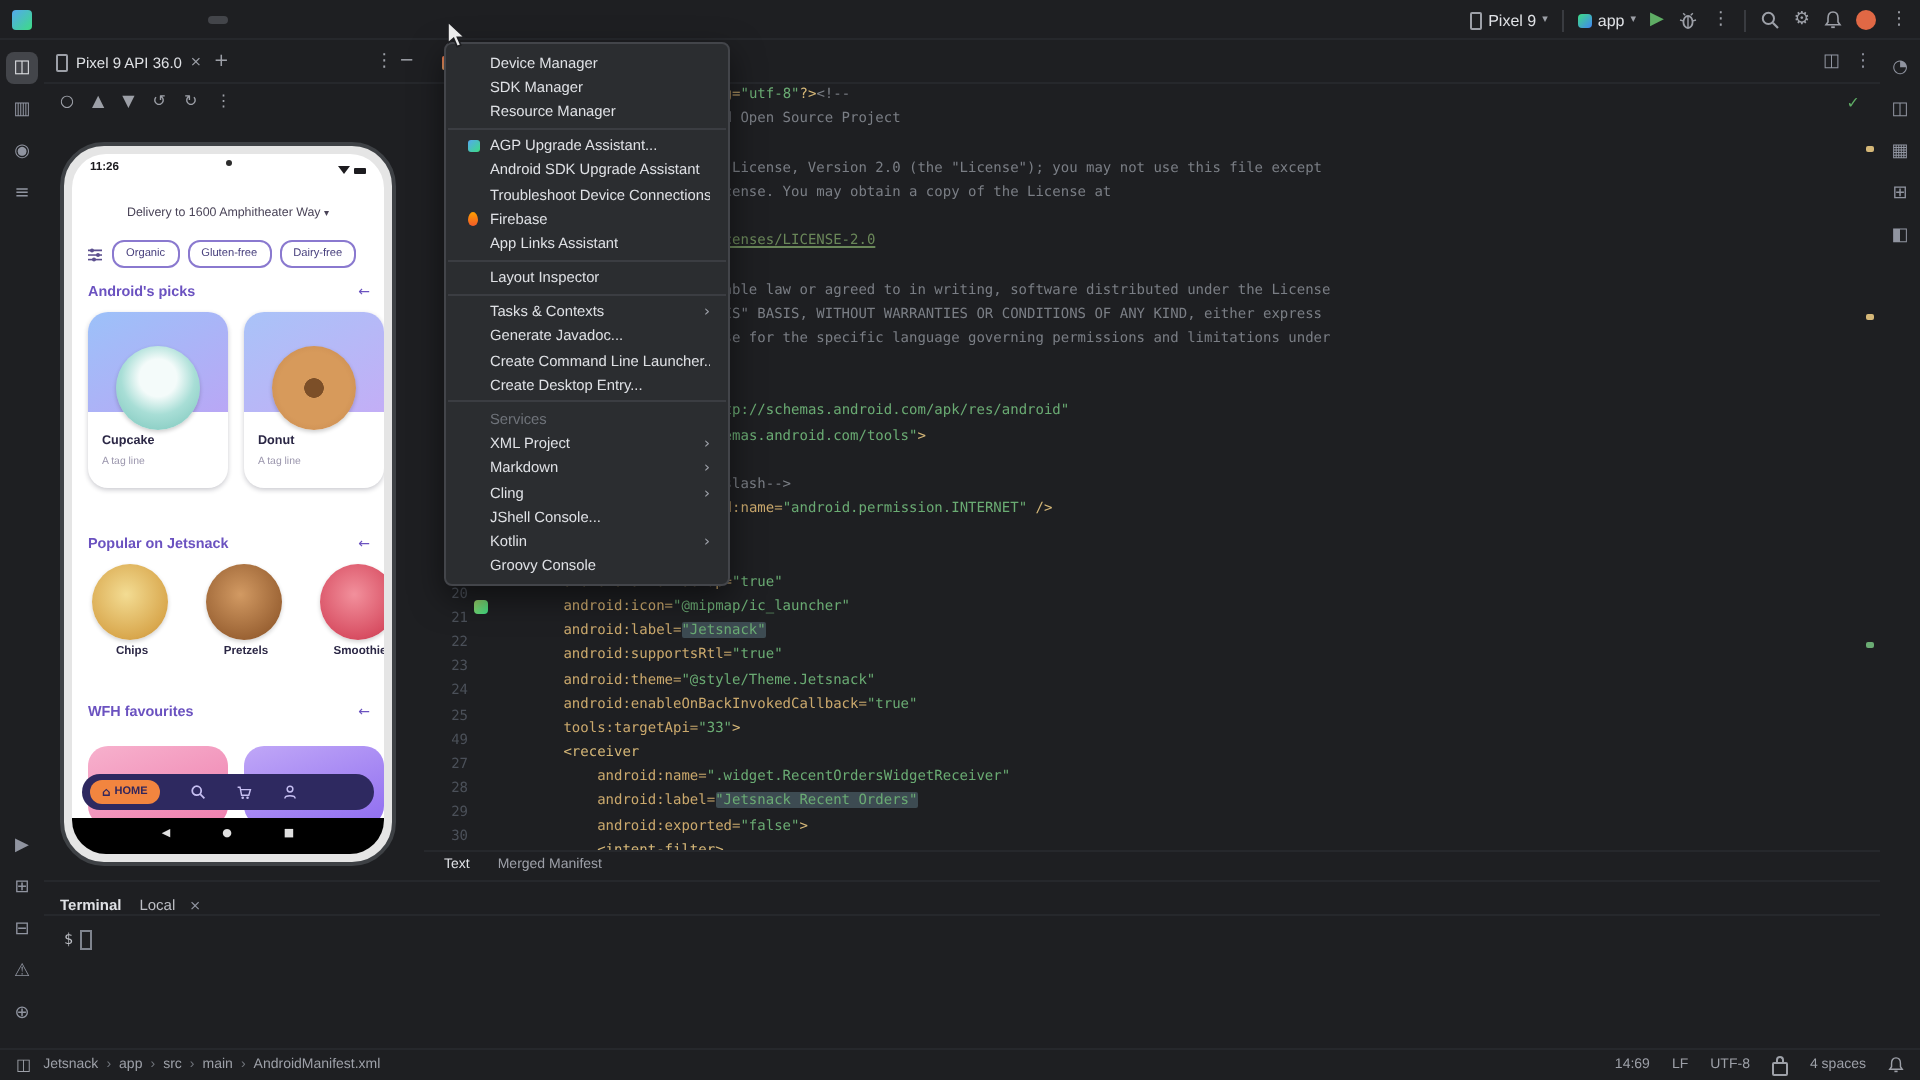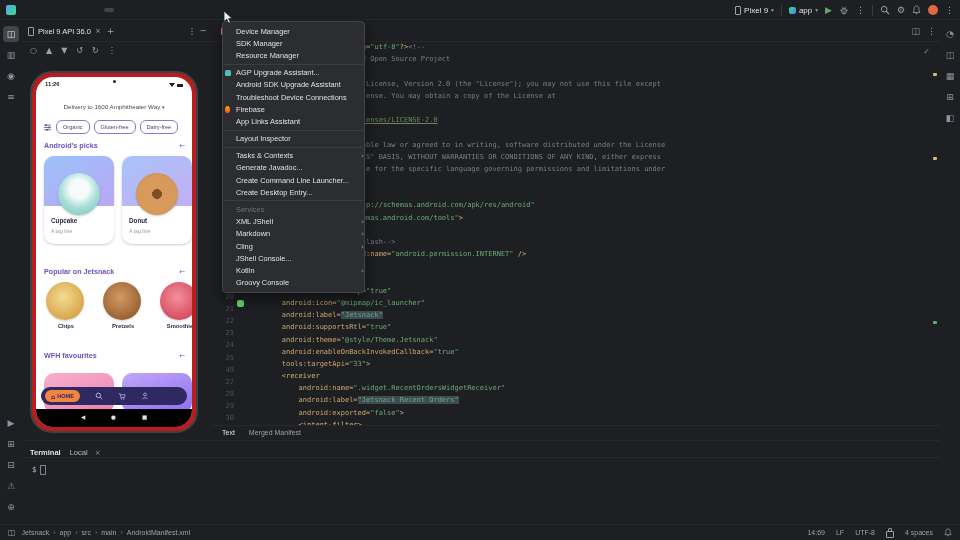--- a/index.html
+++ b/index.html
@@ -31,21 +31,21 @@
   
   .devpanel{position:absolute;left:22px;top:21px;width:190px;height:419px;background:#1e1f22;border-right:1px solid #26282c;}
   .devhdr{height:20px;display:flex;align-items:center;gap:4px;padding:0 6px;border-bottom:1px solid #26282c;}
   .devhdr .lbl{font-size:7.5px;color:#dfe1e5;white-space:nowrap;}
   .devhdr .x{font-size:7px;color:#9da0a8;}
   .devhdr .plus{font-size:9px;color:#9da0a8;margin-left:2px;}
   .devhdr .sp{flex:1;}
   .devtb{height:17px;display:flex;align-items:center;gap:9px;padding:0 8px;}
   .devtb span{font-size:8px;color:#9da0a8;}
   
-  .phone{position:absolute;left:8px;top:50px;width:168px;height:362px;background:#b91c1c;
+  .phone{position:absolute;left:8px;top:50px;width:168px;height:362px;background:#e5e5e5;
          border:2px solid #3e4145;border-radius:22px;box-sizing:border-box;}
   .pscreen{position:absolute;left:4px;top:4px;right:4px;bottom:4px;border-radius:17px;background:#fff;overflow:hidden;}
   .cam{position:absolute;left:50%;top:3px;width:3px;height:3px;margin-left:-1.5px;border-radius:50%;background:#2c2c2c;z-index:5;}
   .pstatus{position:absolute;left:9px;top:4px;font-size:5.8px;font-weight:700;color:#1c1b1f;}
   .psicons{position:absolute;right:9px;top:6px;display:flex;gap:2px;align-items:flex-end;}
   .wifi{width:0;height:0;border-left:3px solid transparent;border-right:3px solid transparent;border-top:4px solid #1c1b1f;}
   .batt{width:6px;height:3.5px;background:#1c1b1f;border-radius:0.5px;}
   .deliv{position:absolute;left:0;right:0;top:26px;text-align:center;font-size:6.2px;color:#4a4458;}
   .chiprow{position:absolute;left:7px;top:43px;display:flex;align-items:center;gap:4px;}
   .chip{height:12px;display:flex;align-items:center;padding:0 6px;border:1px solid #8a79cf;border-radius:6px;
@@ -103,21 +103,21 @@
   .tk-lk{color:#6a8759;text-decoration:underline;}
   .inspect{position:absolute;right:10px;top:26px;color:#5fad65;font-size:8px;}
   .mark{position:absolute;right:3px;width:4px;height:3px;border-radius:1px;}
   .btabs{position:absolute;left:0;right:0;bottom:0;height:14px;display:flex;align-items:center;gap:2px;
          background:#1e1f22;border-top:1px solid #26282c;padding-left:4px;}
   .btab{padding:0 6px;font-size:7px;color:#9da0a8;line-height:14px;}
   .btab.active{color:#dfe1e5;}
   
   .tmenu{position:absolute;left:222px;top:21px;width:141px;background:#2b2d30;border:1px solid #43454a;
          border-radius:4px;box-shadow:0 6px 16px rgba(0,0,0,.5);padding:3px 0;z-index:60;}
-  .mi{height:12.2px;display:flex;align-items:center;padding:0 0;font-size:7.4px;color:#dfe1e5;}
+  .mi{height:12.2px;display:flex;align-items:center;padding:0 9px;font-size:7.4px;color:#dfe1e5;}
   .mi.disabled{color:#6f737a;}
   .mi-ic{width:10px;height:8px;margin-right:3px;position:relative;flex:none;}
   .ic-firebase::before{content:"";position:absolute;left:2px;top:0.5px;width:5px;height:7px;
          background:linear-gradient(180deg,#ffa000,#f25a29);border-radius:50% 50% 50% 50%/58% 58% 42% 42%;}
   .ic-agp::before{content:"";position:absolute;left:2px;top:1px;width:6px;height:6px;border-radius:1.5px;
          background:linear-gradient(135deg,#54a8f0,#3ddc84);}
   .mi-lb{flex:1;white-space:nowrap;overflow:hidden;}
   .mi-ar{display:none;color:#9da0a8;font-size:7.5px;}
   .mi.submenu .mi-ar{display:block;}
   .msep{height:1px;background:#3b3d42;margin:2px 1px;}
@@ -651,21 +651,21 @@
 
       </div>
       <div class="msep"></div>
       <div class="mi disabled">
         <span class="mi-ic"></span>
         <span class="mi-lb">Services</span>
 
       </div>
       <div class="mi submenu">
         <span class="mi-ic"></span>
-        <span class="mi-lb">XML JShell</span>
+        <span class="mi-lb">XML Project</span>
         <span class="mi-ar g">›</span>
       </div>
       <div class="mi submenu">
         <span class="mi-ic"></span>
         <span class="mi-lb">Markdown</span>
         <span class="mi-ar g">›</span>
       </div>
       <div class="mi submenu">
         <span class="mi-ic"></span>
         <span class="mi-lb">Cling</span>

